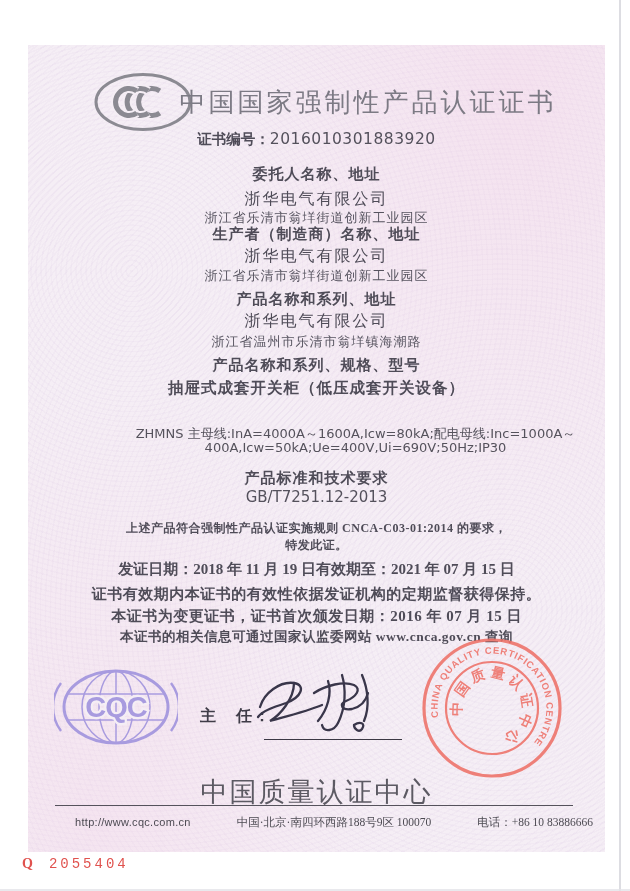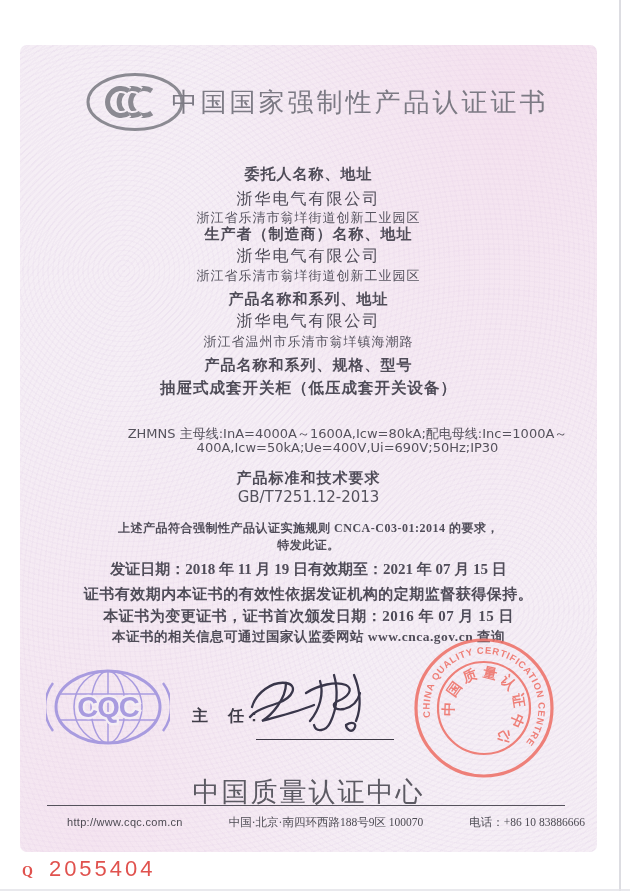--- a/index.html
+++ b/index.html
@@ -1,27 +1,27 @@
 <!DOCTYPE html>
 <html><head>
 <meta charset="utf-8">
 <style>
   html,body{margin:0;padding:0;}
   .page{position:relative;width:630px;height:891px;background:#ffffff;overflow:hidden;
         font-family:"Liberation Serif",serif;}
   .scan-edge-right{position:absolute;right:9px;top:0;width:2px;height:100%;background:#cfcfd6;opacity:.7;}
   .scan-edge-bottom{position:absolute;left:0;bottom:0;width:100%;height:2px;background:#e4e4e8;opacity:.8;}
 
-  .paper{position:absolute;left:20px;top:45px;width:577px;height:807px;
+  .paper{position:absolute;left:28px;top:45px;width:577px;height:807px;
     background:
       radial-gradient(ellipse at 85% 6%, rgba(243,205,228,.38), rgba(243,205,228,0) 45%),
       radial-gradient(ellipse at 12% 96%, rgba(243,205,228,.30), rgba(243,205,228,0) 40%),
       repeating-radial-gradient(circle at 18% 28%, rgba(186,156,206,.06) 0 1.5px, rgba(0,0,0,0) 1.5px 5px),
       repeating-radial-gradient(circle at 82% 70%, rgba(186,156,206,.06) 0 1.5px, rgba(0,0,0,0) 1.5px 5px),
-      #f5eef5; border-radius: 7px;}
+      #f5eef5;}
 
   .line{position:absolute;left:0;width:100%;text-align:center;color:#4f4c58;white-space:nowrap;font-family:Liberation Serif, serif;}
   .label{font-size:15px;font-weight:bold;letter-spacing:1px;}
   .name{font-size:16px;letter-spacing:2px;text-align:center;}
   .addr{font-size:13px;letter-spacing:1px;color:#56535f;}
   .sans{font-family:"DejaVu Sans","Liberation Sans",sans-serif;}
   .spec{font-size:13px;color:#55525c;letter-spacing:0;margin-left:39px;}
   .stmt{font-size:12px;font-weight:bold;letter-spacing:.5px;}
 
   .title{position:absolute;left:140px;top:40px;width:400px;text-align:center;
@@ -44,21 +44,21 @@
             letter-spacing:2px;color:#5c5a63;white-space:nowrap;}
   .rule{position:absolute;left:27px;top:760px;width:518px;border-top:1.5px solid #55525c;}
   .footer-row{position:absolute;left:27px;top:770px;width:518px;display:flex;
               justify-content:space-between;align-items:baseline;color:#4c4a52;white-space:nowrap;padding-left:20px;}
   .footer-web{font-family:"Liberation Sans",sans-serif;font-size:11px;letter-spacing:.3px;}
   .footer-addr{font-size:11.5px;}
   .footer-tel{font-size:11.5px;}
 
   .serial{position:absolute;left:22px;top:856px;display:flex;align-items:baseline;color:#e0524e;}
   .serial-q{font-size:14px;font-weight:bold;}
-  .serial-num{font-family:Liberation Sans, sans-serif;font-size:22px;
+  .serial-num{font-family:Liberation Mono, monospace;font-size:14px;
               letter-spacing:3px;margin-left:16px;}
 
   .ccc-svg{position:absolute;left:63px;top:25px;}
   .cqc-svg{position:absolute;left:26px;top:617px;}
   .seal-svg{position:absolute;left:390px;top:589px;opacity:.88;}
   svg{display:block;}
 </style>
 </head>
 <body>
 
@@ -69,20 +69,23 @@
       <ellipse rx="47" ry="27.5" fill="none" stroke="#8b8a92" stroke-width="3"></ellipse>
       <path d="M 16.8 -11.1 A 13.5 13.5 0 1 0 16.8 11.1" fill="none" stroke="#8b8a92" stroke-width="5"></path>
       <path d="M 5.3 -11.1 A 13.5 13.5 0 1 0 5.3 11.1" fill="none" stroke="#f5eef5" stroke-width="9"></path>
       <path d="M 5.3 -11.1 A 13.5 13.5 0 1 0 5.3 11.1" fill="none" stroke="#8b8a92" stroke-width="5"></path>
       <path d="M -6.3 -11.1 A 13.5 13.5 0 1 0 -6.3 11.1" fill="none" stroke="#f5eef5" stroke-width="9"></path>
       <path d="M -6.3 -11.1 A 13.5 13.5 0 1 0 -6.3 11.1" fill="none" stroke="#8b8a92" stroke-width="5"></path>
     </svg>
 
     <div class="title">中国国家强制性产品认证证书</div>
 
+    <div class="certno-row">
+      <span class="certno-label">证书编号：</span><span class="certno-num">2016010301883920</span>
+    </div>
 
     <div class="line label" style="top:120px">委托人名称、地址</div>
     <div class="line name" style="top:144px">浙华电气有限公司</div>
     <div class="line addr" style="top:164px">浙江省乐清市翁垟街道创新工业园区</div>
 
     <div class="line label" style="top:180px">生产者（制造商）名称、地址</div>
     <div class="line name" style="top:201px">浙华电气有限公司</div>
     <div class="line addr" style="top:222px">浙江省乐清市翁垟街道创新工业园区</div>
 
     <div class="line label" style="top:245px">产品名称和系列、地址</div>

